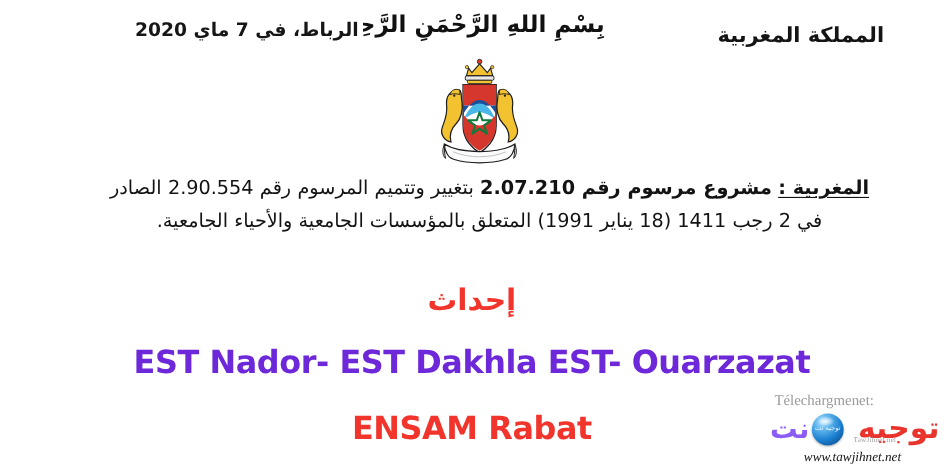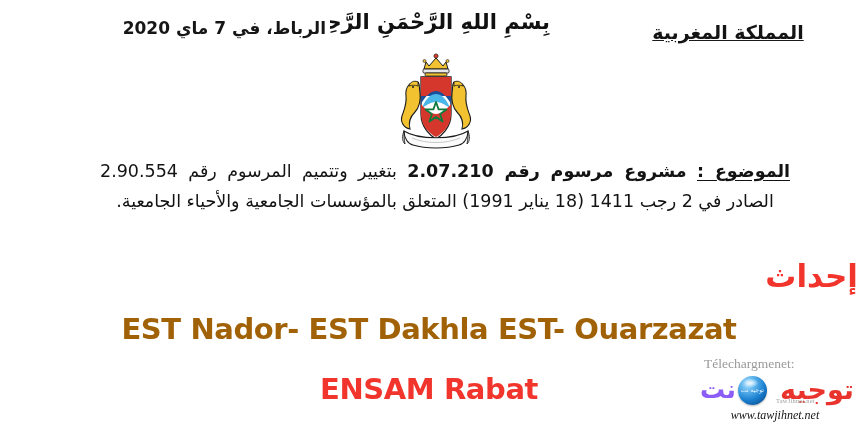--- a/index.html
+++ b/index.html
@@ -63,21 +63,20 @@
     overflow: hidden;
   }
 
   .kingdom {
     position: absolute;
     top: 20px;
     left: 600px;
     width: 256px;
     text-align: center;
     direction: rtl;
-    text-decoration: underline;
   }
   .kingdom .l1 {
     font-size: 19px;
     font-weight: 700;
     color: #141414;
     line-height: 1.35;
     white-space: nowrap;
   }
   .kingdom .l2 {
     font-size: 16px;
@@ -124,35 +123,34 @@
   
   .announce {
     position: absolute;
     top: 258px;
     left: 0;
     width: 858px;
     text-align: center;
   }
   .announce .ar-head {
     direction: rtl;
-    font-size: 31px;
+    font-size: 27px;
     font-weight: 700;
     color: #f2352c;
     line-height: 1.2;
     margin: 0;
     padding: 0;
     height: 38px;
-    text-align: right;
   }
   .announce .lat1 {
     direction: ltr;
     font-family: "DejaVu Sans", "Liberation Sans", sans-serif;
     font-size: 29px;
     font-weight: 700;
-    color: #a16207;
+    color: #6d28d9;
     letter-spacing: -0.4px;
     margin-top: 16px;
     white-space: nowrap;
   }
   .announce .lat2 {
     direction: ltr;
     font-family: "DejaVu Sans", "Liberation Sans", sans-serif;
     font-size: 29px;
     font-weight: 700;
     color: #f2352c;
@@ -324,21 +322,21 @@
           <path d="M6 79 C20 88 56 88 70 79 C70 86 66 92 61 93 C48 97 28 97 15 93 C10 92 6 86 6 79 Z" fill="#fbfbfb" stroke="#1d1d1d" stroke-width="1.1"></path>
           <path d="M6 79 C4 84 4 89 7 92 C6 87 6 83 6 79 Z" fill="#ededed" stroke="#1d1d1d" stroke-width="0.9"></path>
           <path d="M70 79 C72 84 72 89 69 92 C70 87 70 83 70 79 Z" fill="#ededed" stroke="#1d1d1d" stroke-width="0.9"></path>
           <path d="M14 86 C28 92 48 92 62 86" fill="none" stroke="#b9b9b9" stroke-width="0.8"></path>
         </g>
       </svg>
     </div>
   </div>
 
   <div class="subject">
-    <span class="lbl">الموضوع :</span>
+    <span class="lbl">المغربية :</span>
     <span class="strong">مشروع مرسوم رقم 2.07.210</span>
     <span>بتغيير وتتميم المرسوم رقم 2.90.554 الصادر في 2 رجب 1411 (18 يناير 1991) المتعلق بالمؤسسات الجامعية والأحياء الجامعية.</span>
   </div>
 
   <div class="announce">
     <div class="ar-head">إحداث</div>
     <div class="lat1">EST Nador- EST Dakhla EST- Ouarzazat</div>
     <div class="lat2">ENSAM Rabat</div>
   </div>
 

